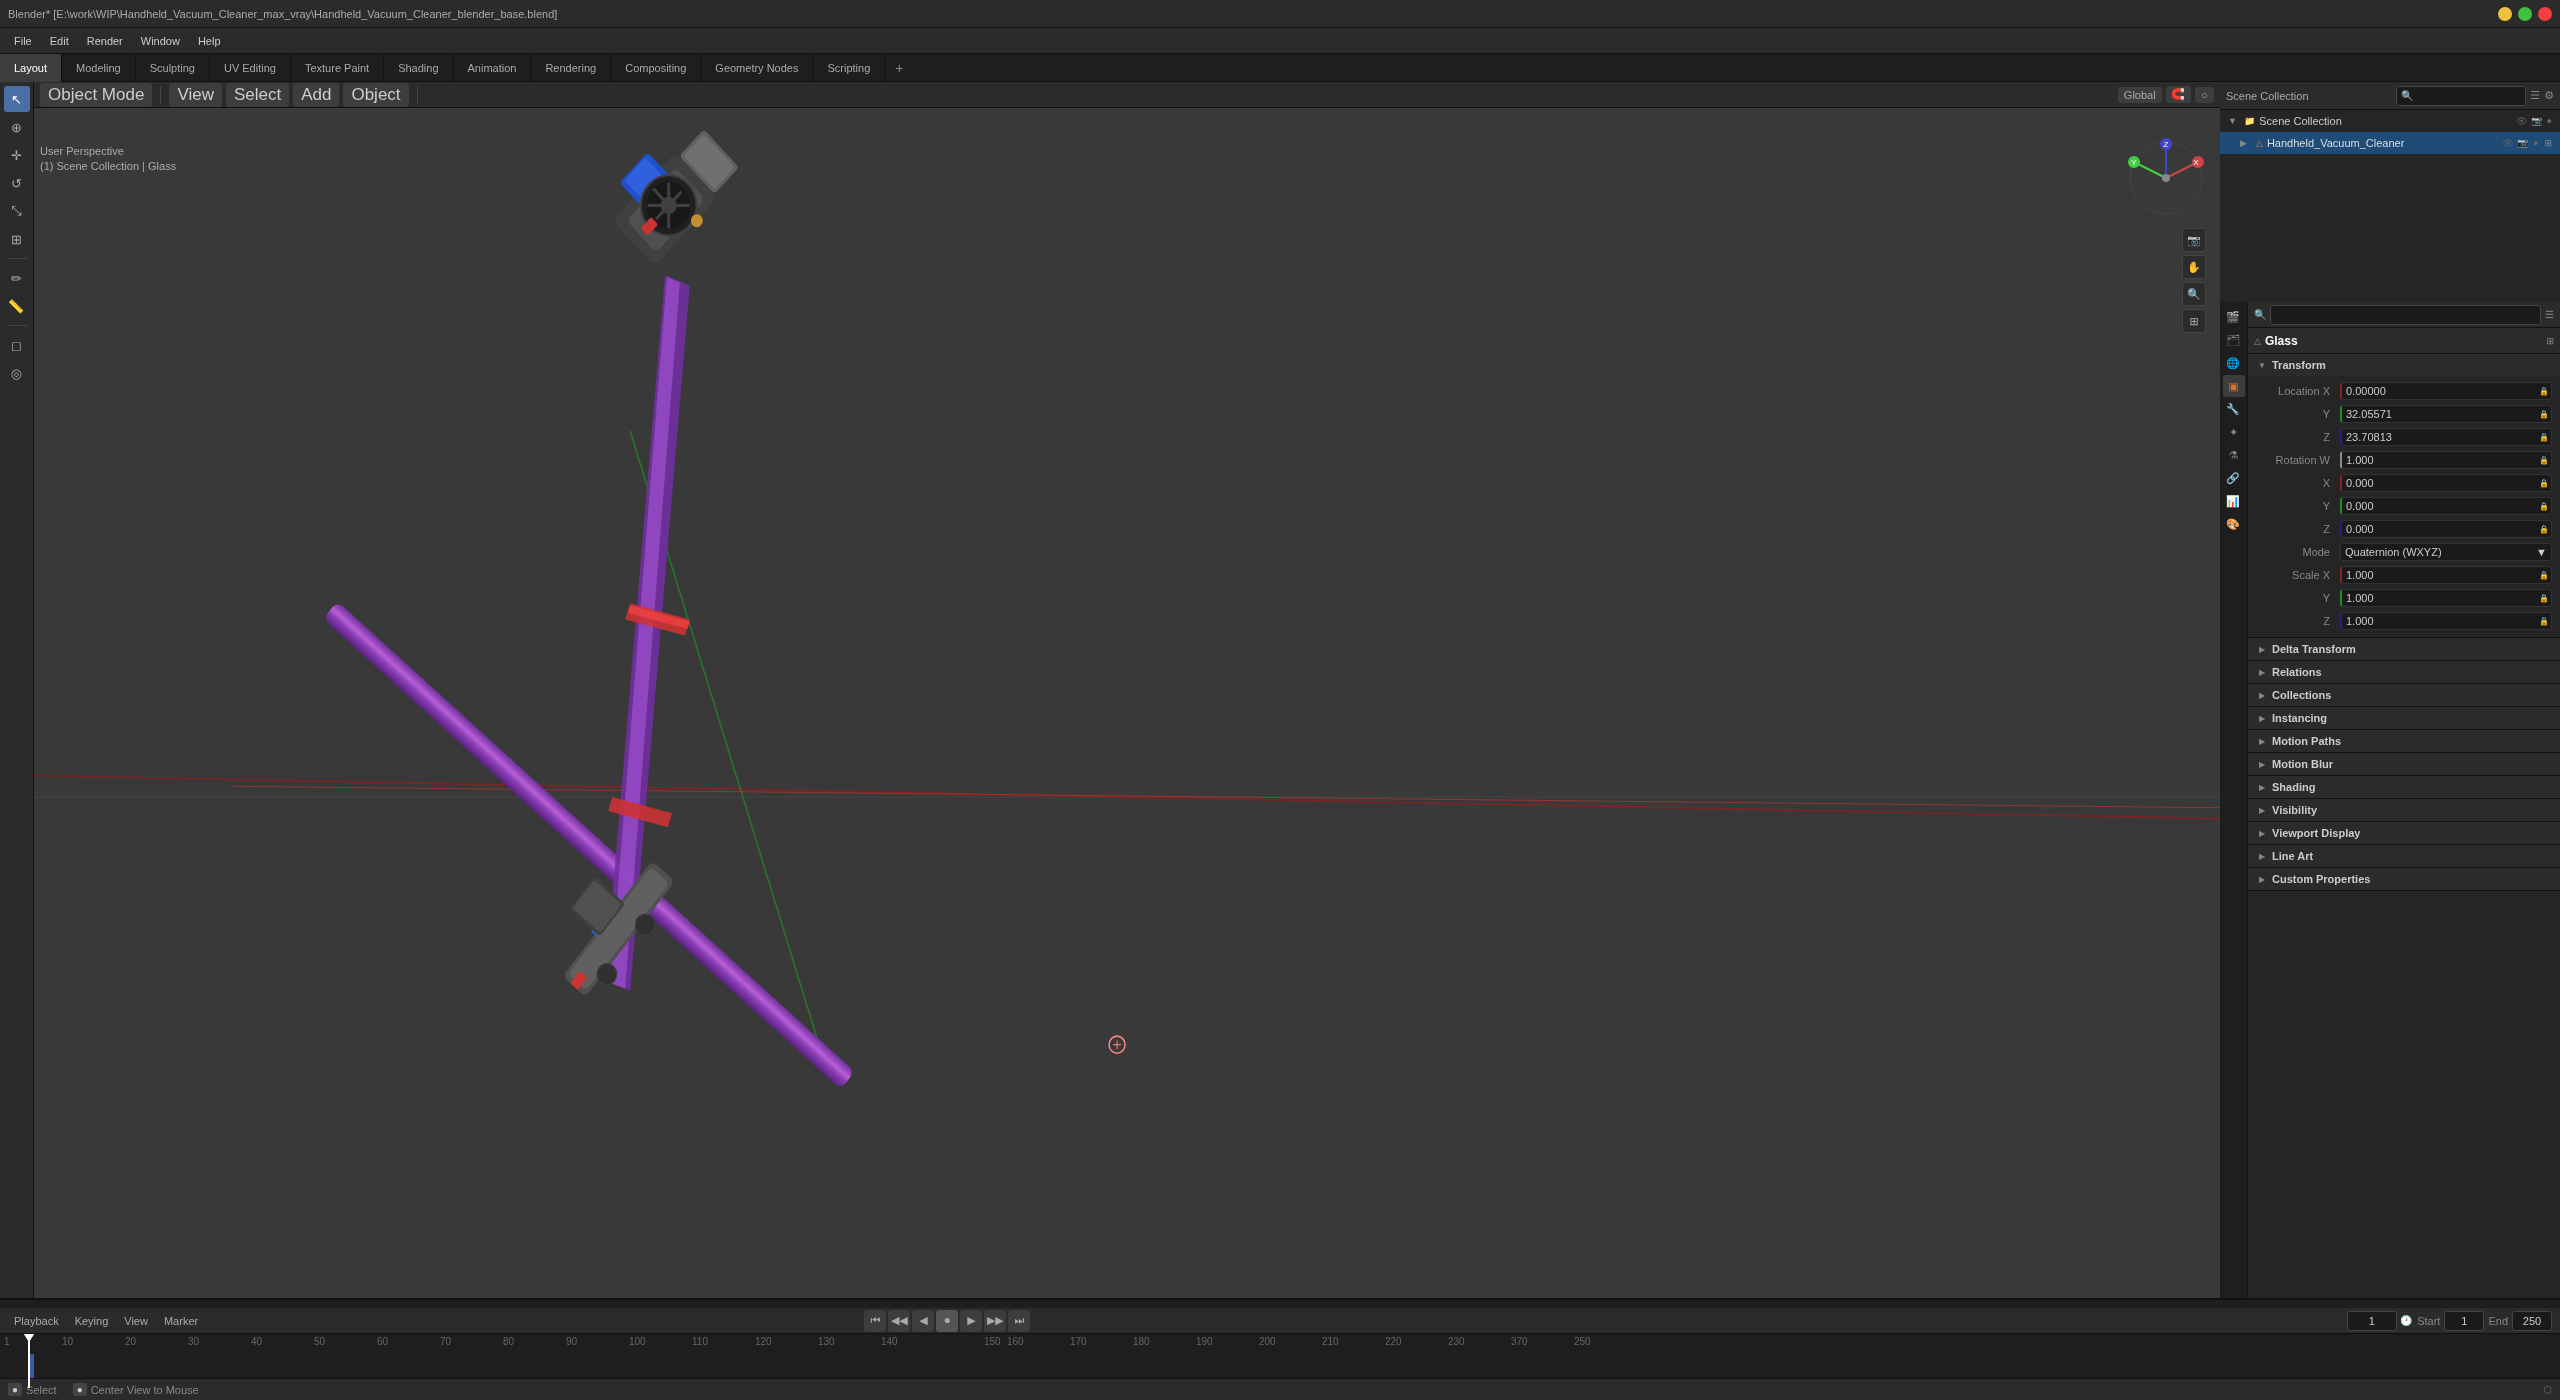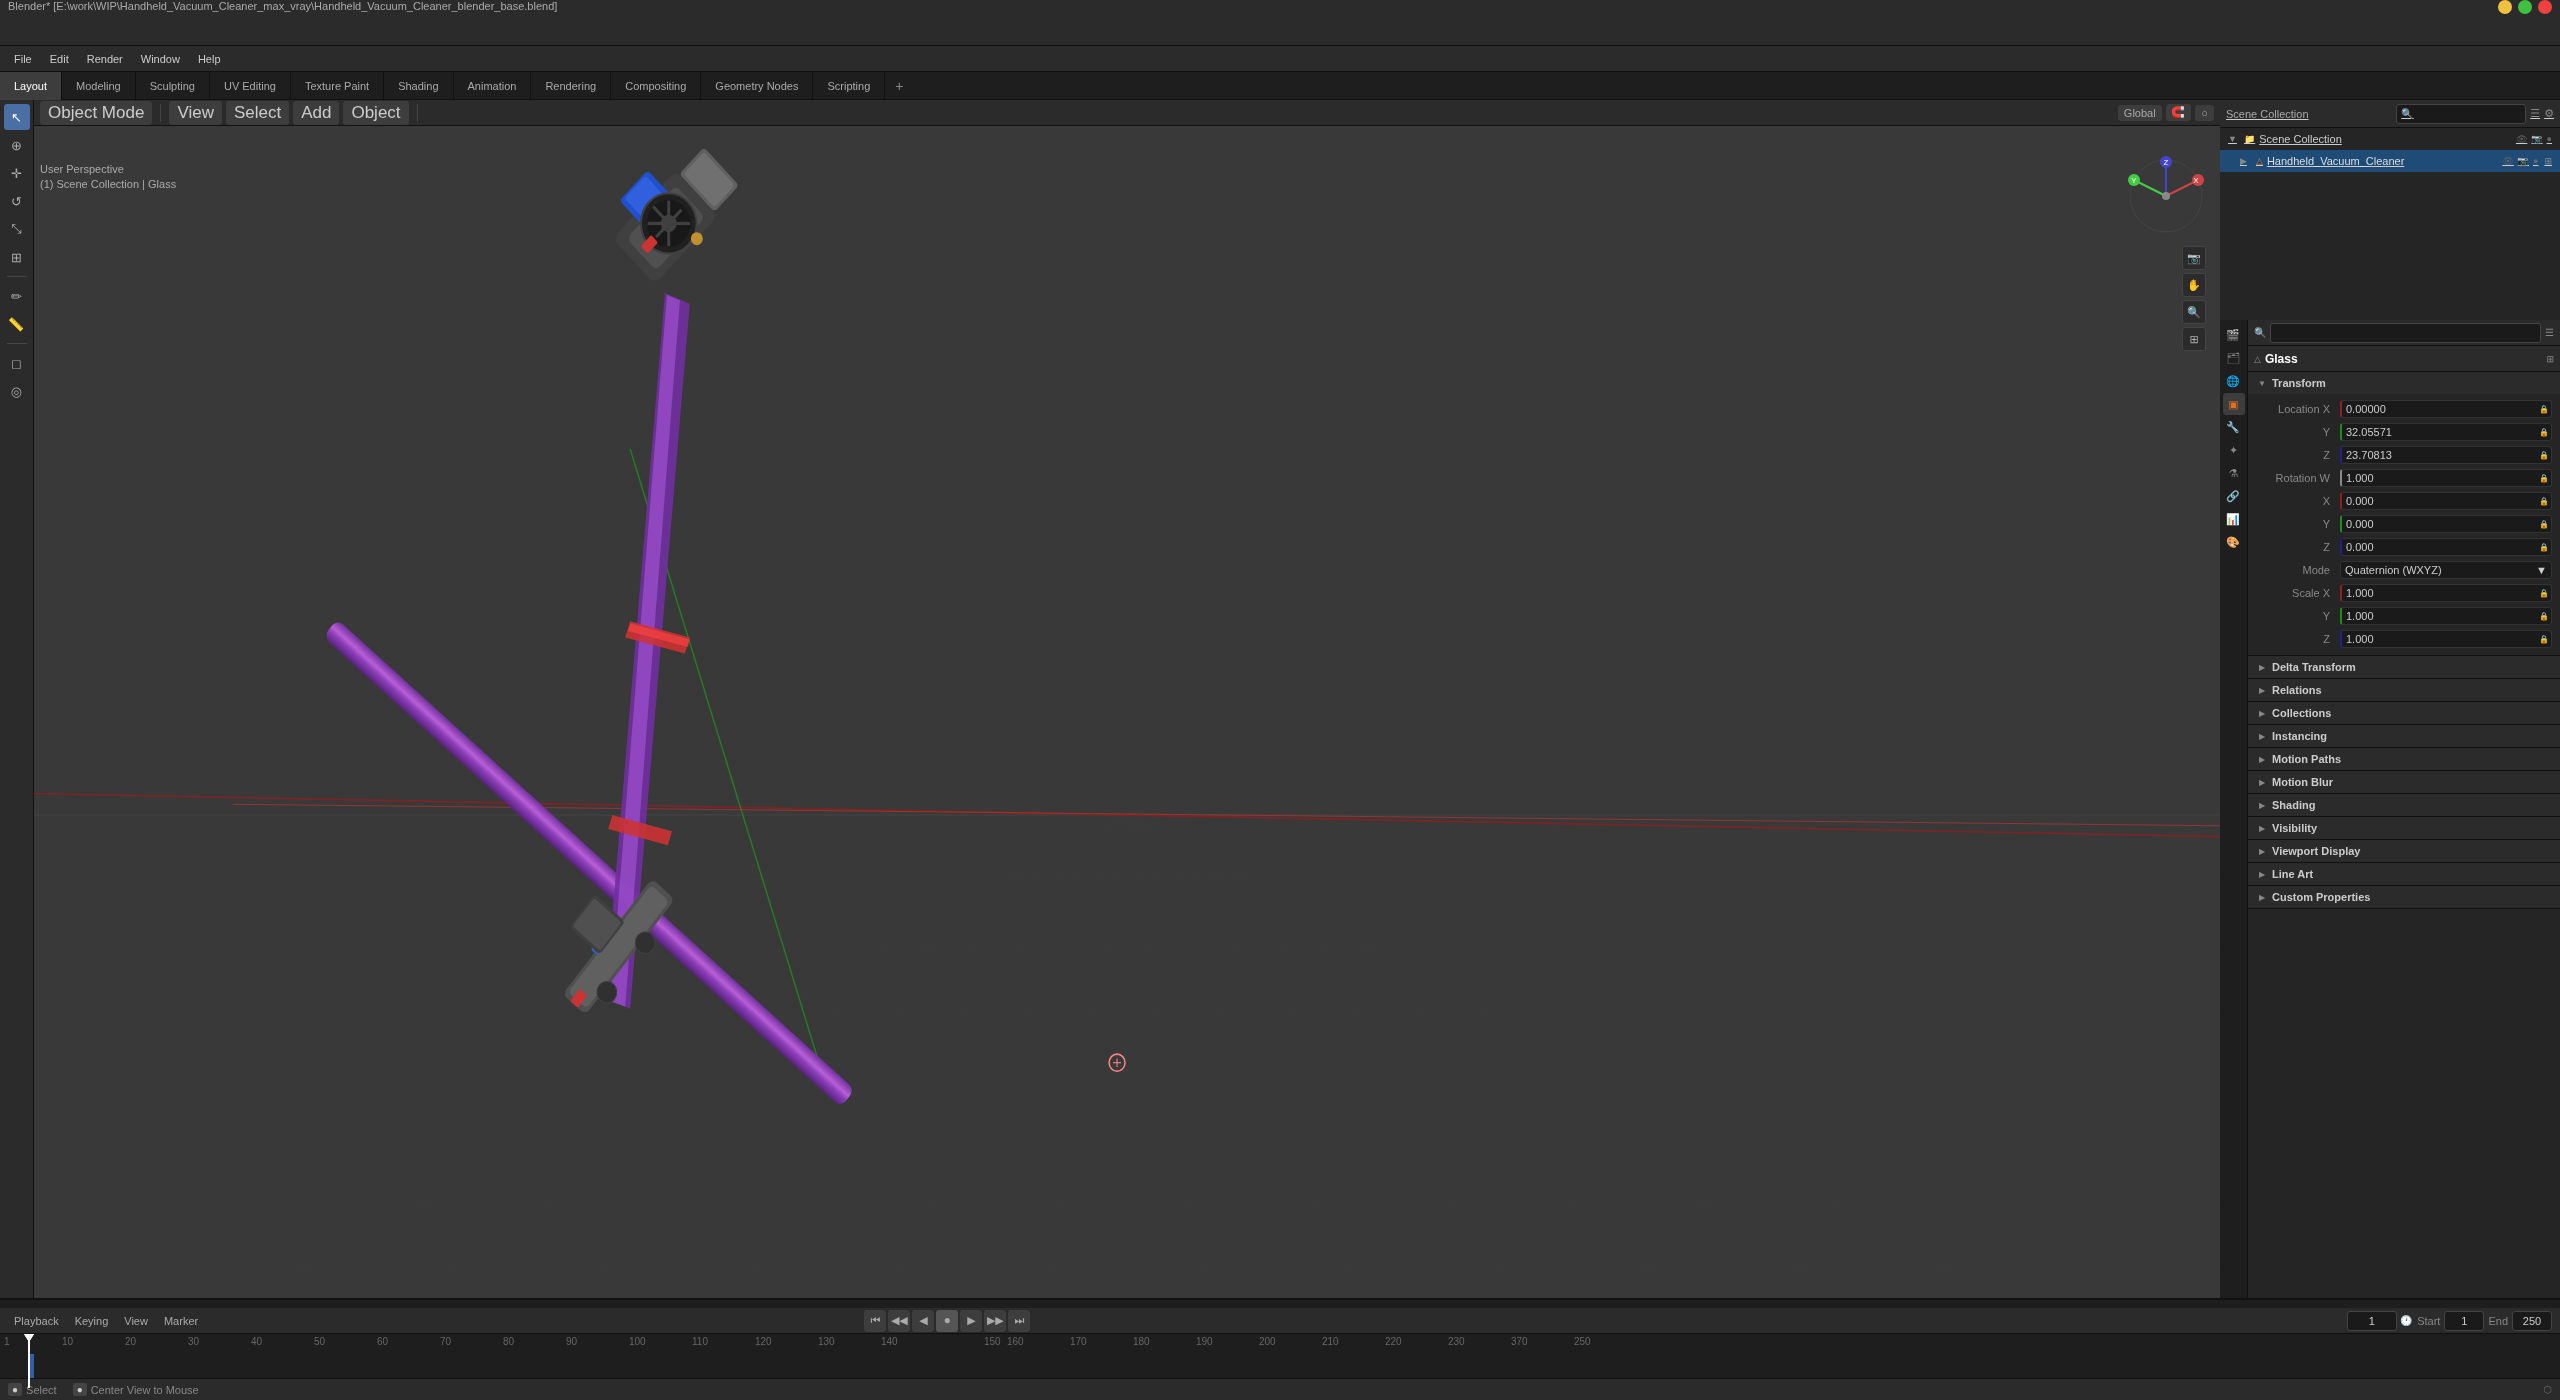--- a/index.html
+++ b/index.html
@@ -9,23 +9,24 @@
       background: #1a1a1a;
       font-family: 'Arial', sans-serif;
       font-size: 11px;
       color: #cccccc;
       overflow: hidden;
       user-select: none;
     }
 
     
     #title-bar {
-      height: 46px;
+      height: 28px;
       background: #2b2b2b;
       display: flex;
+      align-items: center;
       padding: 0 8px;
       border-bottom: 1px solid #111;
       position: relative;
     }
     #title-bar .window-title {
       font-size: 11px;
       color: #aaa;
       flex: 1;
     }
     #title-bar .window-controls {
@@ -604,21 +605,21 @@
         <div class="vp-right-btn" style="background:#2b2b2b; border:1px solid #444;">📷</div>
         <div class="vp-right-btn" style="background:#2b2b2b; border:1px solid #444;">✋</div>
         <div class="vp-right-btn" style="background:#2b2b2b; border:1px solid #444;">🔍</div>
         <div class="vp-right-btn" style="background:#2b2b2b; border:1px solid #444;">⊞</div>
       </div>
     </div>
   </div>
 
   <div id="full-right">
 
-    <div style="height:220px; flex-shrink:0; border-bottom:2px solid #0ea5e9;text-decoration:underline;">
+    <div style="height:220px; flex-shrink:0; border-bottom:2px solid #0ea5e9;">
 
       <div style="height:28px; background:#2b2b2b; display:flex; align-items:center; padding:0 6px; gap:4px; border-bottom:1px solid #111;">
         <span style="font-size:11px; color:#aaa; flex:1;">Scene Collection</span>
         <div style="width:130px; height:20px; background:#1a1a1a; border:1px solid #444; border-radius:3px; display:flex; align-items:center; padding:0 4px; gap:3px;">
           <span style="color:#666; font-size:10px;">🔍</span>
           <input style="background: transparent; border: none; outline: none; font-size: 11px; color: rgb(204, 204, 204); width: 100%;" placeholder="">
         </div>
         <span style="color:#888; font-size:11px; cursor:pointer;">☰</span>
         <span style="color:#888; font-size:11px; cursor:pointer;">⚙</span>
       </div>

